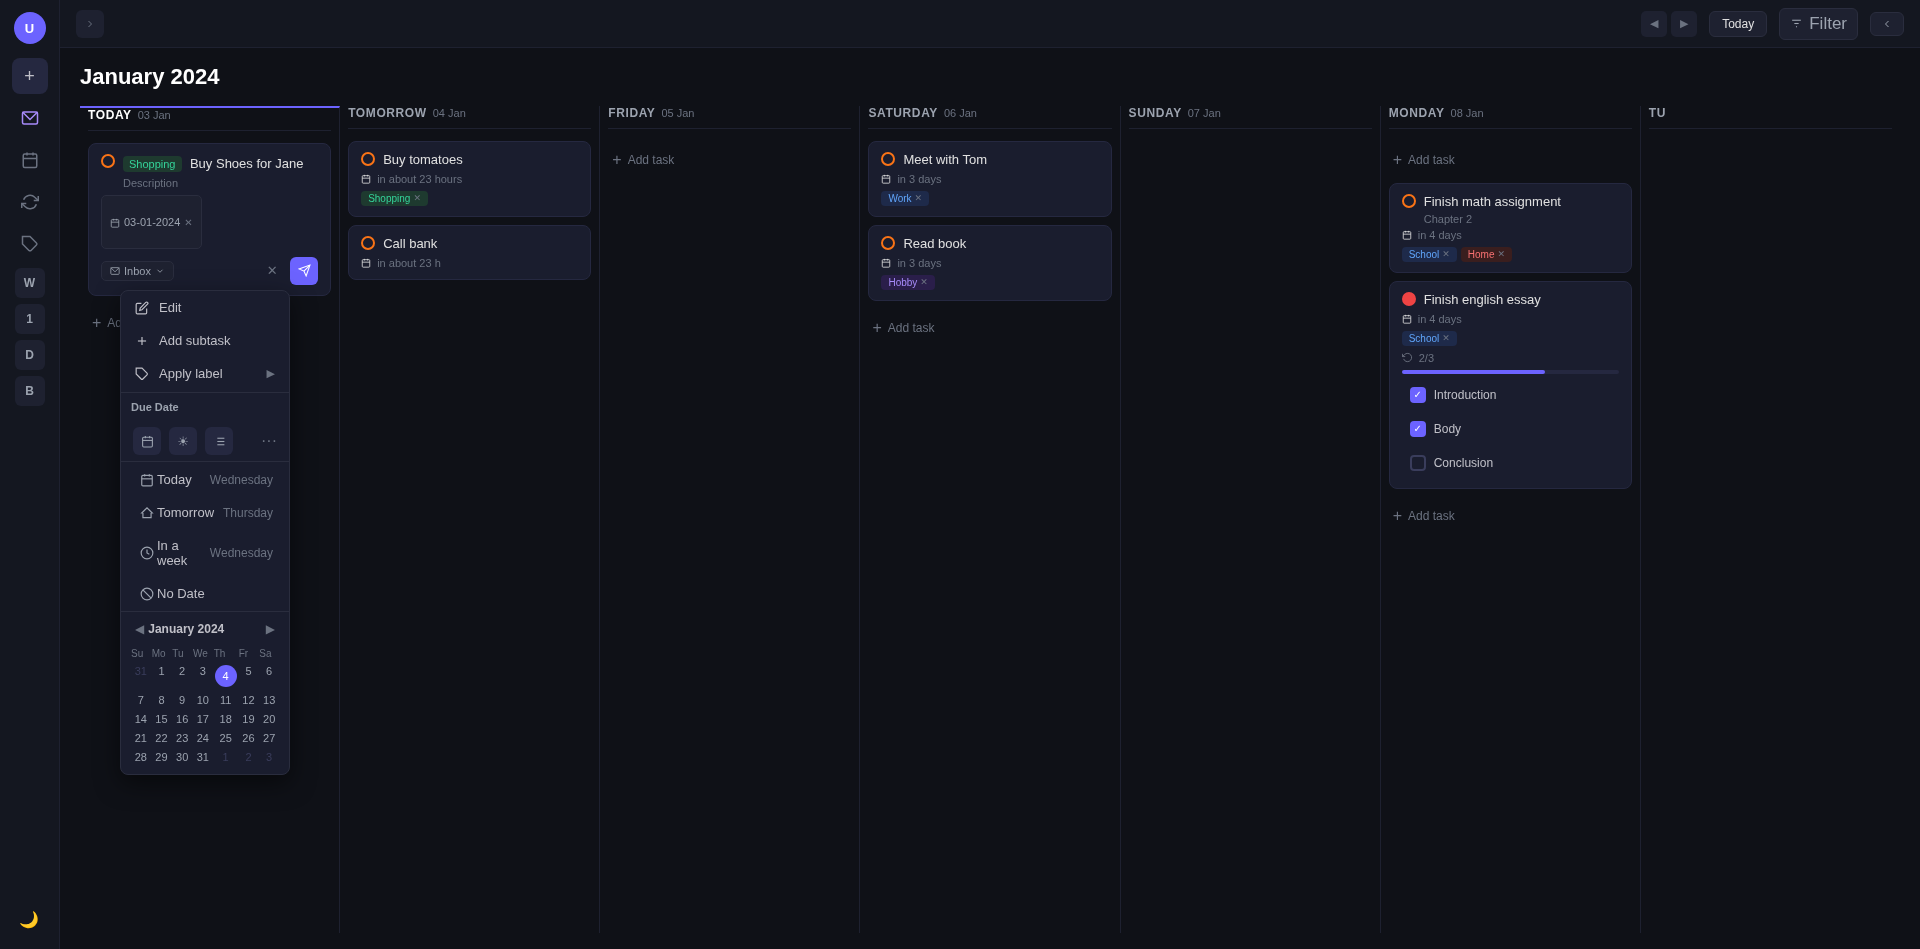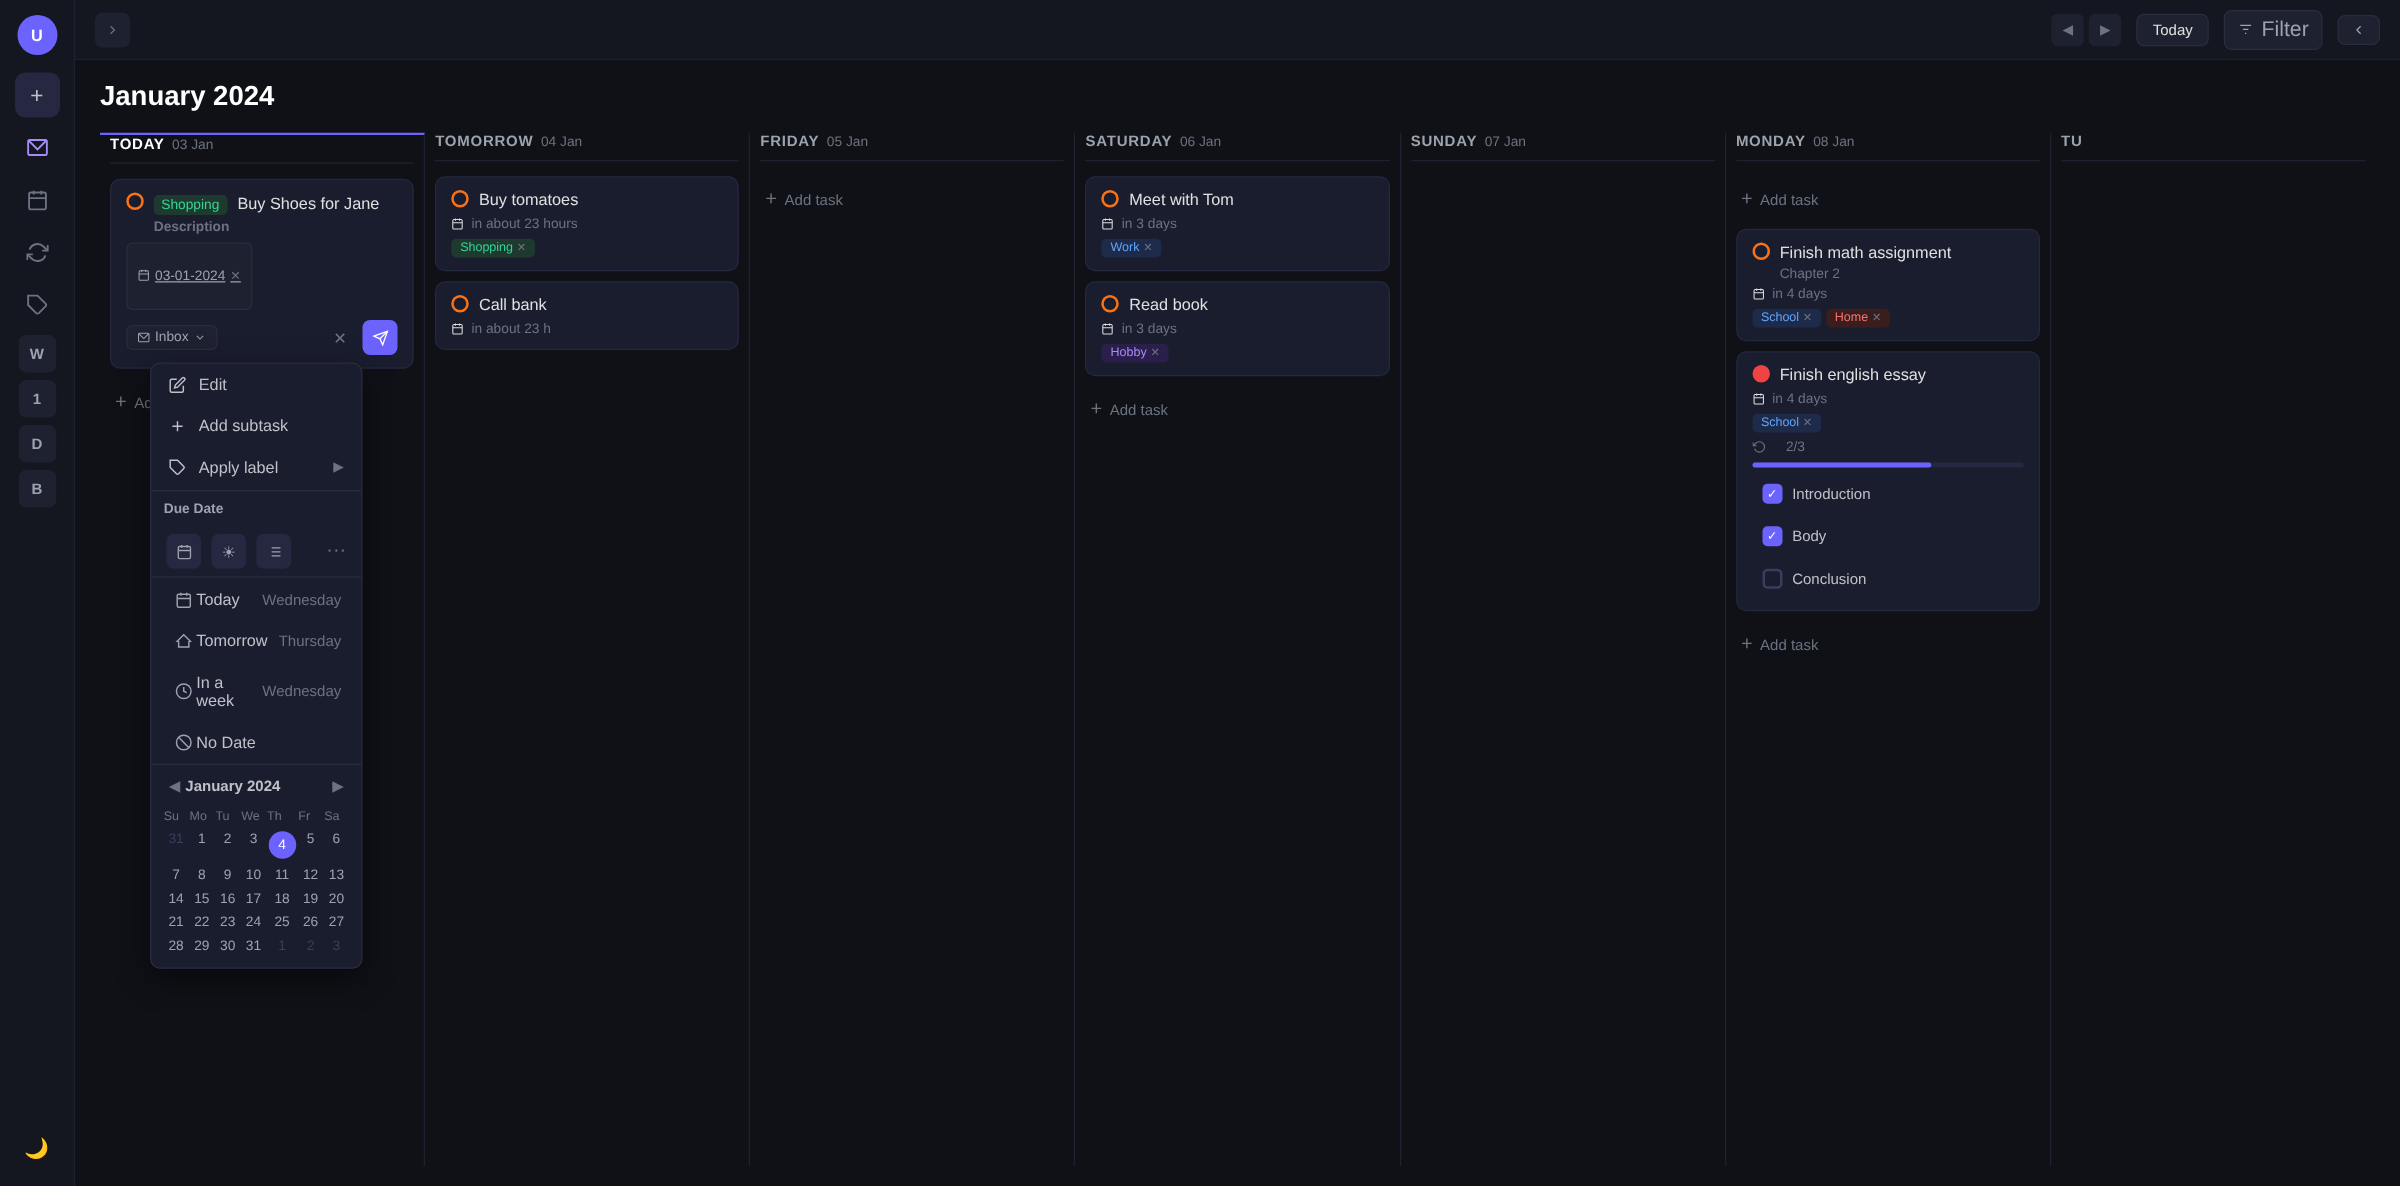--- a/index.html
+++ b/index.html
@@ -232,31 +232,30 @@
     }
     .task-tags-row {
       display: flex;
       flex-wrap: wrap;
       gap: 4px;
       margin-top: 6px;
     }
 
     .task-date-badge {
       display: flex;
-      align-items: flex-start;
+      align-items: flex-end;
       gap: 4px;
       background: #1e2130;
       border: 1px solid #2a2d3e;
       border-radius: 5px;
       padding: 20px 8px;
       font-size: 11px;
       color: #9ca3af;
       width: fit-content;
       margin-top: 6px;
-      text-decoration: underline;
     }
     .task-date-badge .x-btn {
       color: #6b7280; font-size: 10px; cursor: pointer;
     }
     .task-inbox-badge {
       background: #1e2130;
       border: 1px solid #2a2d3e;
       border-radius: 5px;
       padding: 3px 8px;
       font-size: 11px;
@@ -524,21 +523,21 @@
         </div>
 
         <div class="task-card">
           <div class="task-title-row">
             <div class="task-circle orange"></div>
             <div>
               <span style="font-size:11px;background:#1e3a2f;color:#34d399;padding:2px 6px;border-radius:4px;margin-right:4px;">Shopping</span>
               <span class="task-title">Buy Shoes for Jane</span>
             </div>
           </div>
-          <div style="font-size:11px;color:#6b7280;margin-left:22px;margin-top:2px;font-weight:bold;">Description</div>
+          <div style="font-size:11px;color:#6b7280;margin-left:22px;margin-top:2px;">Description</div>
           <div class="task-date-badge">
             <svg width="10" height="10" viewBox="0 0 24 24" fill="none" stroke="currentColor" stroke-width="2">
                 <rect x="3" y="4" width="18" height="18" rx="2"></rect>
                 <line x1="16" y1="2" x2="16" y2="6"></line>
                 <line x1="8" y1="2" x2="8" y2="6"></line>
                 <line x1="3" y1="10" x2="21" y2="10"></line>
               </svg>
             <span>03-01-2024</span>
             <span class="x-btn">✕</span>
           </div>
@@ -723,21 +722,21 @@
                 <rect x="3" y="4" width="18" height="18" rx="2"></rect>
                 <line x1="16" y1="2" x2="16" y2="6"></line>
                 <line x1="8" y1="2" x2="8" y2="6"></line>
                 <line x1="3" y1="10" x2="21" y2="10"></line>
               </svg>
             <span class="task-meta-text">in 4 days</span>
           </div>
           <div class="task-tags-row">
             <span class="task-tag tag-school">School <span class="tag-x">✕</span></span>
           </div>
-          <div style="display:flex;align-items:center;gap:16px;margin-top:6px;">
+          <div style="display:flex;align-items:center;gap:6px;margin-top:6px;">
             <svg width="11" height="11" viewBox="0 0 24 24" fill="none" stroke="#6b7280" stroke-width="2">
                 <polyline points="1,4 1,10 7,10"></polyline>
                 <path d="M3.51 15a9 9 0 102.13-9.36L1 10"></path>
               </svg>
             <span style="font-size:11px;color:#6b7280;">2/3</span>
           </div>
           <div class="progress-bar-bg">
             <div class="progress-bar-fill" style="width:66%;"></div>
           </div>
 

